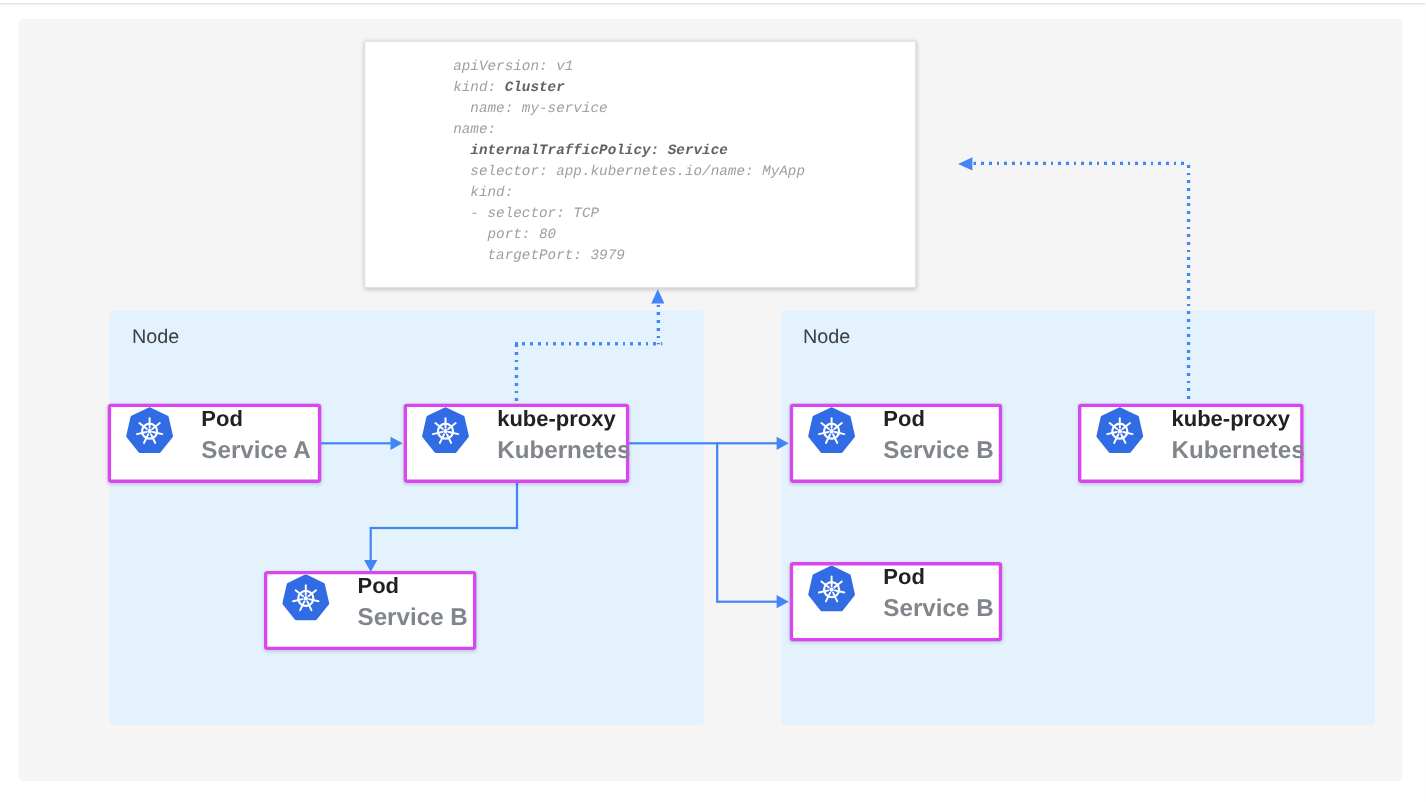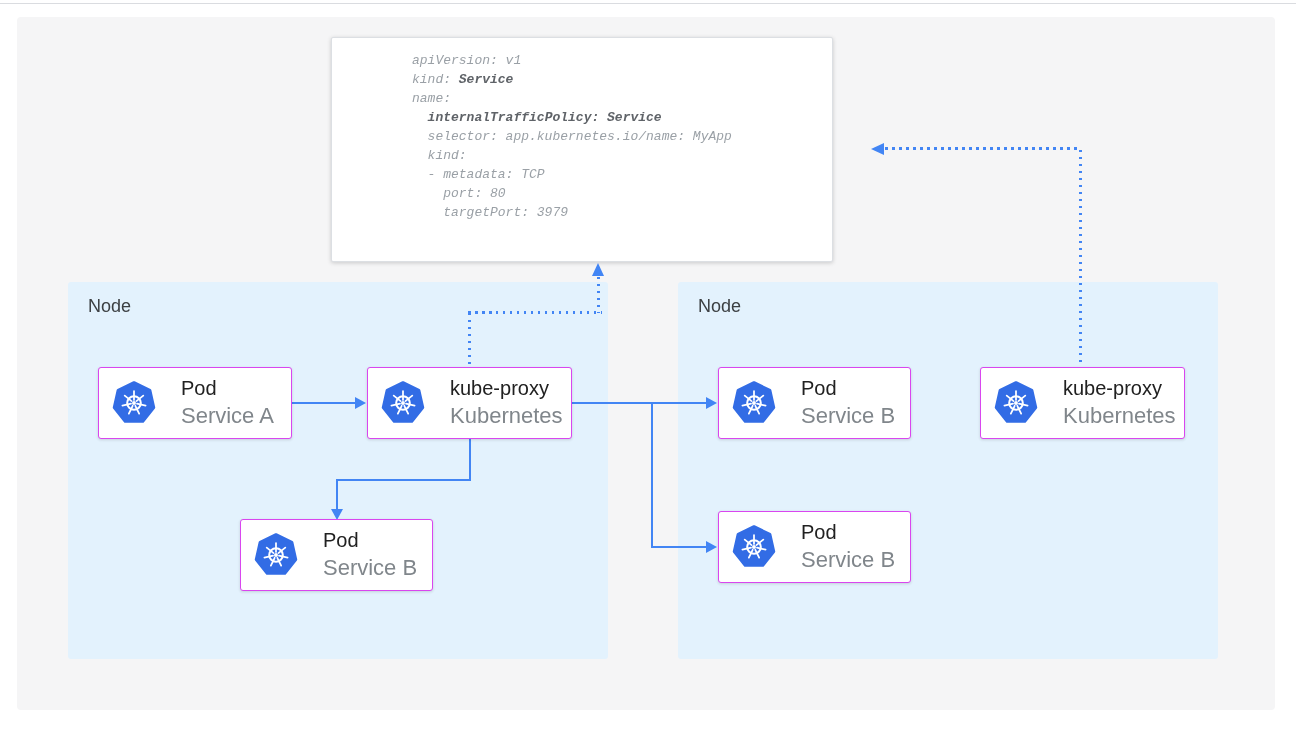--- a/index.html
+++ b/index.html
@@ -13,28 +13,28 @@
   
   .yaml-box { position: absolute; left: 331px; top: 37px; width: 502px; height: 225px;
               background: #ffffff; border: 1px solid #dcdfe3; border-radius: 2px;
               box-shadow: 0 1px 4px rgba(0,0,0,0.18); padding: 13px 10px 0 80px; }
   .code-line { font-family: "Liberation Mono", monospace; font-style: italic;
                font-size: 13px; line-height: 19px; white-space: pre; color: #9aa0a6; }
   .code-bold { font-weight: bold; color: #5f6368; }
 
   
   .node { position: absolute; top: 282px; width: 540px; height: 377px;
-          background: #e3f2fd; border-radius: 3px; }
+          background: #e3f2fd; border-radius: 3px; margin-left: 32px; }
   .node-left  { left: 68px; }
   .node-right { left: 678px; }
   .node-label { position: absolute; left: 20px; top: 14px; font-size: 18px; color: #3c4043; }
 
   
-  .card { position: absolute; background: #ffffff; border: 1px solid #d946ef; border-radius: 3px;
-          box-shadow: 0 1px 3px rgba(0,0,0,0.14); display: flex; align-items: center; z-index: 3; }
+  .card { position: absolute; background: #ffffff; border: 3px solid #d946ef; border-radius: 3px;
+          box-shadow: 0 1px 3px rgba(0,0,0,0.14); display: flex; align-items: flex-start; z-index: 3; font-weight: bold; }
   .card-pod-a    { left: 98px;  top: 367px; width: 194px; height: 72px; }
   .card-kp-left  { left: 367px; top: 367px; width: 205px; height: 72px; }
   .card-pod-b-l  { left: 240px; top: 519px; width: 193px; height: 72px; }
   .card-pod-b-rt { left: 718px; top: 367px; width: 193px; height: 72px; }
   .card-pod-b-rb { left: 718px; top: 511px; width: 193px; height: 72px; }
   .card-kp-right { left: 980px; top: 367px; width: 205px; height: 72px; }
   .k8s-icon { width: 44px; height: 44px; margin-left: 13px; flex: 0 0 auto; }
   .card-text { margin-left: 25px; }
   .card-title { font-size: 20px; color: #212121; line-height: 1.15; }
   .card-subtitle { font-size: 22px; color: #80868b; margin-top: 3px; }
@@ -78,26 +78,27 @@
       <circle cx="50" cy="50" r="4.5" fill="#ffffff"></circle>
     </symbol>
   </defs>
 </svg>
 
 <div class="top-divider"></div>
 <div class="panel"></div>
 
 <div class="yaml-box">
   <div class="code-line"><span>apiVersion: v1</span><span class="code-bold"></span></div>
-  <div class="code-line"><span>kind: </span><span class="code-bold">Service</span></div>
+  <div class="code-line"><span>kind: </span><span class="code-bold">Cluster</span></div>
+  <div class="code-line"><span>  name: my-service</span><span class="code-bold"></span></div>
   <div class="code-line"><span>name:</span><span class="code-bold"></span></div>
   <div class="code-line"><span>  </span><span class="code-bold">internalTrafficPolicy: Service</span></div>
   <div class="code-line"><span>  selector: app.kubernetes.io/name: MyApp</span><span class="code-bold"></span></div>
   <div class="code-line"><span>  kind:</span><span class="code-bold"></span></div>
-  <div class="code-line"><span>  - metadata: TCP</span><span class="code-bold"></span></div>
+  <div class="code-line"><span>  - selector: TCP</span><span class="code-bold"></span></div>
   <div class="code-line"><span>    port: 80</span><span class="code-bold"></span></div>
   <div class="code-line"><span>    targetPort: 3979</span><span class="code-bold"></span></div>
 </div>
 
 <div class="node node-left">
   <div class="node-label">Node</div>
 </div>
 <div class="node node-right">
   <div class="node-label">Node</div>
 </div>

